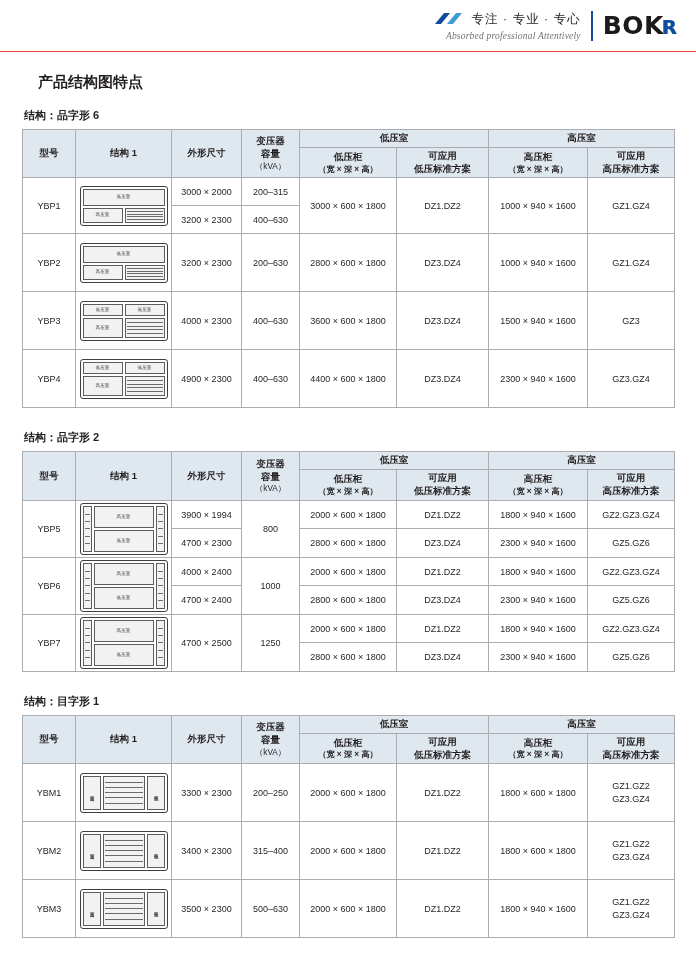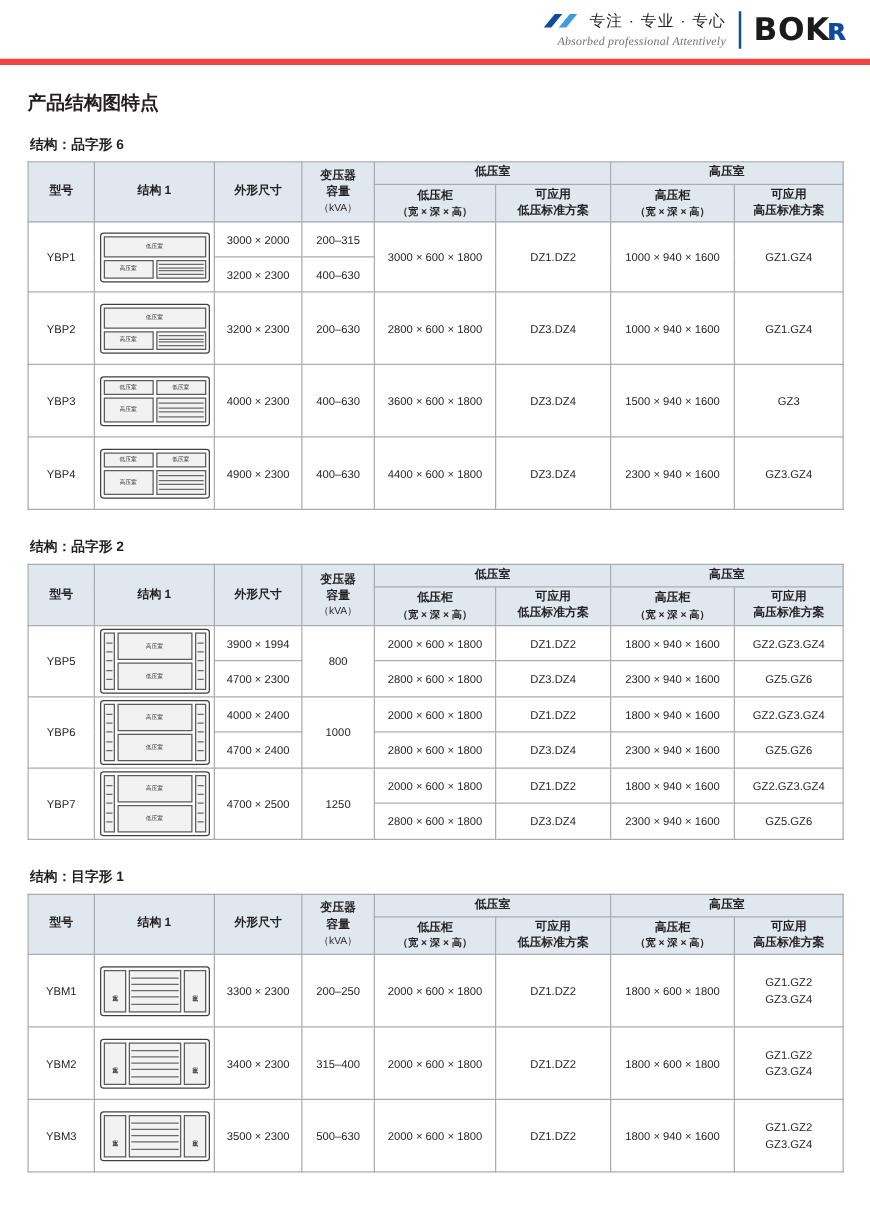--- a/index.html
+++ b/index.html
@@ -12,21 +12,21 @@
     height: 964px;
     font-family: "Liberation Sans", sans-serif;
     color: #231f20;
     position: relative;
     overflow: hidden;
   }
 
   
   .page-header {
     height: 52px;
-    border-bottom: 5px solid #ef4444;
+    border-bottom: 1px solid #ef4444;
     display: flex;
     align-items: center;
     justify-content: flex-end;
     padding-right: 18px;
     box-sizing: border-box;
   }
   .slogan-block {
     display: flex;
     flex-direction: column;
     align-items: flex-end;
@@ -76,21 +76,21 @@
   }
 
   
   .content {
     padding: 16px 22px 0 22px;
   }
   .page-title {
     font-size: 15px;
     font-weight: bold;
     color: #231f20;
-    margin: 5px 0 16px 0;
+    margin: 5px 0 16px 16px;
   }
   .section-label {
     font-size: 11px;
     font-weight: bold;
     color: #231f20;
     margin: 0 0 6px 2px;
   }
   .section-label.spaced { margin-top: 22px; }
 
   

